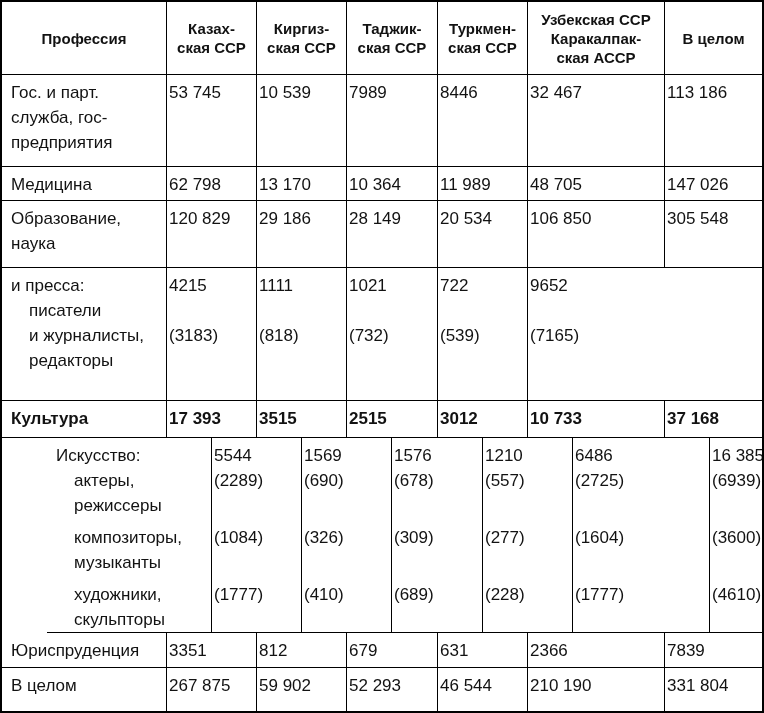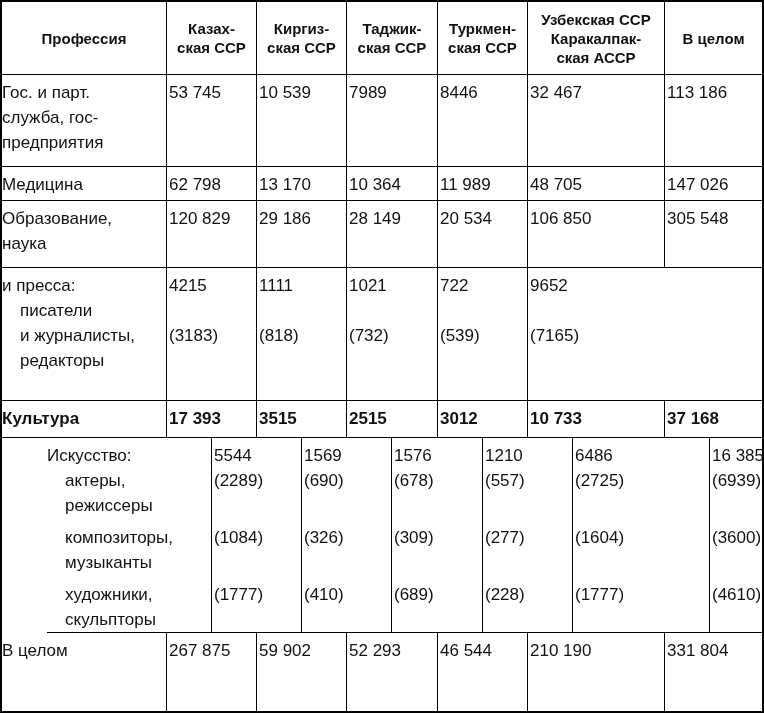--- a/index.html
+++ b/index.html
@@ -17,21 +17,21 @@
   }
   .row {
     display: grid;
     grid-template-columns: 165px 90px 90px 91px 90px 137px 1fr;
     border-bottom: 1px solid #000;
     flex: 0 0 auto;
   }
   .row:last-child { border-bottom: none; flex: 1 1 auto; }
   .cell { border-right: 1px solid #000; padding-top: 5px; overflow: hidden; }
   .cell:last-child { border-right: none; }
-  .cell.prof { text-align: left; padding-right: 4px; }
+  .cell.prof { text-align: left; padding-left: 9px; padding-right: 4px; }
   .cell.num  { text-align: left; padding-left: 2px; padding-right: 16px; }
   .line { font-size: 17px; line-height: 25px; min-height: 25px; white-space: nowrap; }
   .line.indent { padding-left: 18px; }
   .line.spacer { min-height: 7px; height: 7px; }
   
   .row.header .cell {
     display: flex; flex-direction: column;
     justify-content: center; align-items: center;
     text-align: center; padding: 2px;
   }
@@ -308,20 +308,43 @@
         <div class="line">(6939)</div>
         <div class="line"></div>
         <div class="line spacer"></div>
         <div class="line">(3600)</div>
         <div class="line"></div>
         <div class="line spacer"></div>
         <div class="line">(4610)</div>
         <div class="line"></div>
       </div>
     </div>
+    <div class="row r-jurisprudence">
+      <div class="cell prof">
+        <div class="line">Юриспруденция</div>
+      </div>
+      <div class="cell num">
+        <div class="line">3351</div>
+      </div>
+      <div class="cell num">
+        <div class="line">812</div>
+      </div>
+      <div class="cell num">
+        <div class="line">679</div>
+      </div>
+      <div class="cell num">
+        <div class="line">631</div>
+      </div>
+      <div class="cell num">
+        <div class="line">2366</div>
+      </div>
+      <div class="cell num">
+        <div class="line">7839</div>
+      </div>
+    </div>
     <div class="row r-total">
       <div class="cell prof">
         <div class="line">В целом</div>
       </div>
       <div class="cell num">
         <div class="line">267 875</div>
       </div>
       <div class="cell num">
         <div class="line">59 902</div>
       </div>

